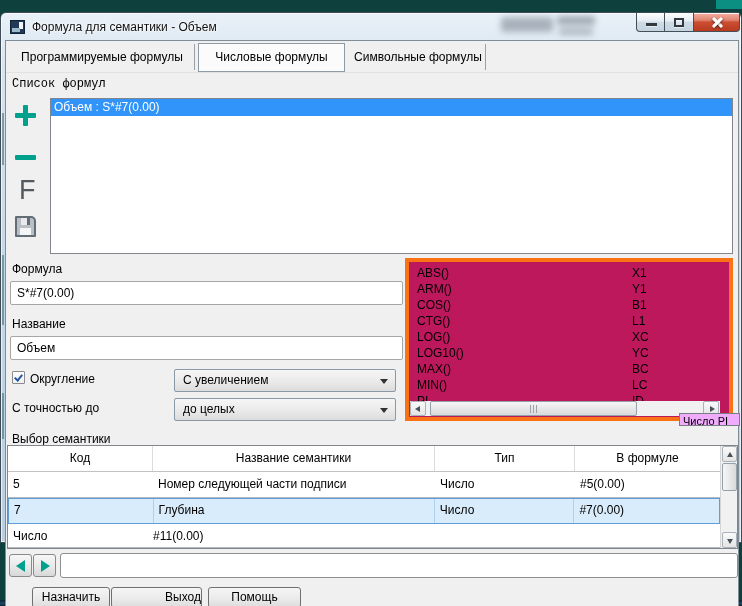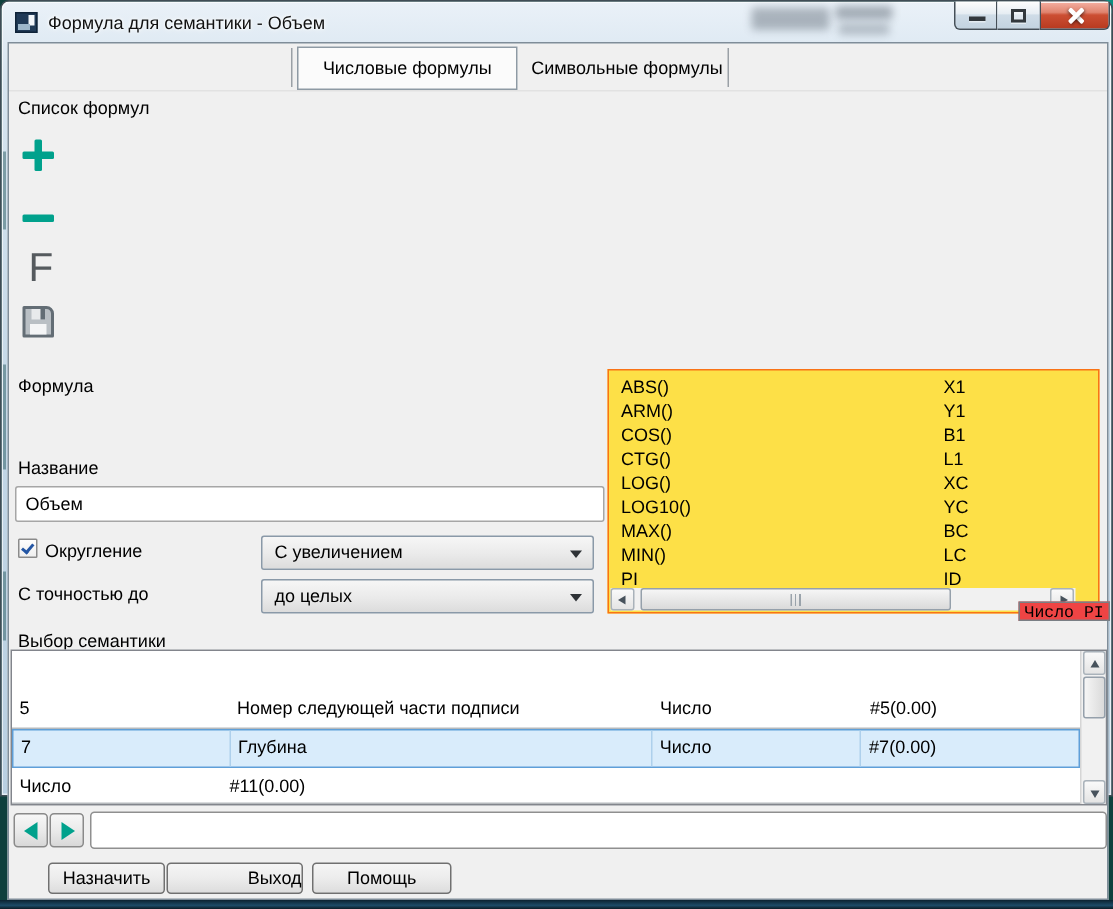--- a/index.html
+++ b/index.html
@@ -3,21 +3,21 @@
 <meta charset="utf-8">
 <style>
   * { margin:0; padding:0; box-sizing:border-box; }
   html,body { width:742px; height:606px; overflow:hidden; }
   body { font-family:"Liberation Sans", sans-serif; font-size:12px; color:#000; background:#0e403d; }
   .screen { position:relative; width:742px; height:606px; background:#0e403d; overflow:hidden; }
   .bg-corner { position:absolute; right:0; top:0; width:26px; height:9px; background:#0a8f82; }
   .bg-bottom { position:absolute; left:0; bottom:0; width:742px; height:6px; background:linear-gradient(180deg,#0c2230,#1d4a66 60%,#0b1c26); }
 
   
-  .win { position:absolute; left:0; top:0; width:742px; height:531px;
+  .win { position:absolute; left:0; top:12px; width:742px; height:531px;
          border:1px solid #3f4c55; border-radius:6px 6px 0 0;
          background:linear-gradient(180deg,#eaf1f8 0%,#d6e4ef 10%,#c2d6e6 55%,#b9cfe1 100%);
          box-shadow: inset 0 0 0 1px rgba(255,255,255,.65); }
   .titlebar { position:absolute; left:0; top:0; width:100%; height:28px; }
   .win-icon { position:absolute; left:9px; top:7px; width:15px; height:14px; background:#203a57; border:1px solid #0f2338; }
   .win-icon .p1 { position:absolute; right:1px; top:1px; width:4px; height:7px; background:#f2f6fa; }
   .win-icon .p2 { position:absolute; left:1px; bottom:1px; width:8px; height:4px; background:#9db7cb; }
   .win-title { position:absolute; left:31px; top:7px; font-size:12px; color:#111; text-shadow:0 0 4px #fff, 0 0 2px #fff; white-space:nowrap; }
   .smudge { position:absolute; background:#4f5a66; filter:blur(3px); border-radius:2px; }
   .sm1 { left:500px; top:4px; width:52px; height:15px; opacity:.40; }
@@ -81,39 +81,39 @@
         border:1px solid #8b8b8b; border-radius:1px; }
   .cb .check { position:absolute; left:3px; top:1px; width:5px; height:8px; border-right:2px solid #2456a4; border-bottom:2px solid #2456a4; transform:rotate(40deg); }
 
   
   .combo { position:absolute; width:222px; height:23px; border:1px solid #8a99a8; border-radius:2px;
            background:linear-gradient(180deg,#f6f6f6,#eaeaea 55%,#dcdcdc); line-height:21px; padding-left:8px; cursor:default; }
   .combo .chev { position:absolute; right:7px; top:9px; width:0; height:0;
            border-left:4px solid transparent; border-right:4px solid transparent; border-top:5px solid #2e3236; }
 
   
-  .fnbox { position:absolute; left:399px; top:217px; width:328px; height:163px; background:#fde047; border:1px solid #f97316; }
+  .fnbox { position:absolute; left:399px; top:217px; width:328px; height:163px; background:#be185d; border:4px solid #f97316; }
   .fncol { position:absolute; top:3px; }
   .fncol div { height:16px; line-height:16px; white-space:nowrap; }
   .c1 { left:8px; } .c2 { left:118px; } .c3 { left:223px; }
 
   
   .hsb { position:absolute; left:1px; bottom:1px; width:310px; height:15px; background:#f1f1f1; }
   .sbtn { position:absolute; background:linear-gradient(180deg,#fafafa,#e4e4e4); border:1px solid #a9b2ba; border-radius:2px; }
   .tri { position:absolute; width:0; height:0; }
   .hsb .left-b  { left:0; top:0; width:16px; height:15px; }
   .hsb .right-b { left:293px; top:0; width:16px; height:15px; }
   .tri-l { left:4px; top:4px; border-top:3px solid transparent; border-bottom:3px solid transparent; border-right:5px solid #47525c; }
   .tri-r { left:6px; top:4px; border-top:3px solid transparent; border-bottom:3px solid transparent; border-left:5px solid #47525c; }
   .h-thumb { position:absolute; left:20px; top:0; width:207px; height:15px; background:linear-gradient(180deg,#f6f6f6,#dadada); border:1px solid #95a0ab; border-radius:2px; }
   .h-grip { position:absolute; left:99px; top:3px; width:9px; height:8px;
             background:repeating-linear-gradient(90deg,#9aa3ab 0 1px,transparent 1px 3px); }
 
-  .tooltip { position:absolute; left:673px; top:372px; width:61px; height:13px; background:#ef4444; border:1px solid #7a7f85;
-             overflow:hidden; font-size:11px; line-height:14px; padding-left:3px; white-space:nowrap; z-index:5;font-family:Liberation Mono, monospace; }
+  .tooltip { position:absolute; left:673px; top:372px; width:61px; height:13px; background:#f0abfc; border:1px solid #7a7f85;
+             overflow:hidden; font-size:11px; line-height:14px; padding-left:3px; white-space:nowrap; z-index:5; }
 
   
   .table { position:absolute; left:1px; top:404px; width:731px; height:104px; background:#fff; border:1px solid #82858c; }
   .th-row { position:absolute; left:0; top:0; width:712px; height:26px; background:#fff; border-bottom:1px solid #c2c2c2; display:flex; }
   .th { height:25px; line-height:25px; text-align:center; border-right:1px solid #dcdcdc; }
   .th:last-child { border-right:none; }
   .w-code {width:145px;} .w-name {width:282px;} .w-type {width:140px;} .w-form {width:145px;}
   .tr { position:absolute; left:0; width:712px; height:26px; display:flex; background:#fff; border-bottom:1px solid #b6babd; }
   .r1 { top:26px; } .r2 { top:52px; } .r3 { top:78px; height:24px; }
   .td { height:100%; line-height:24px; padding-left:5px; white-space:nowrap; overflow:hidden; }
@@ -171,42 +171,47 @@
             <b></b>
           </div>
       </div>
     </div>
     <div class="streak st1"></div>
     <div class="streak st2"></div>
     <div class="streak st3"></div>
 
     <div class="content">
 
+      <div class="tab tab1">Программируемые формулы</div>
       <div class="tabsep sep1"></div>
       <div class="tab-active">Числовые формулы</div>
       <div class="tab tab3">Символьные формулы</div>
       <div class="tabsep sep2"></div>
       <div class="tabline"></div>
 
-      <div class="lbl" style="left:6px; top:36px;">Список формул</div>
+      <div class="lbl" style="left:6px; top:36px;font-family:Liberation Mono, monospace;">Список формул</div>
+      <div class="listbox">
+        <div class="sel-item">Объем : S*#7(0.00)</div>
+      </div>
 
       <div class="tool plus">
           <span class="bar h"></span>
           <span class="bar v"></span>
         </div>
       <div class="tool minus">
           <span class="bar h"></span>
         </div>
       <div class="tool f-btn">F</div>
       <div class="tool floppy">
         <span class="shutter"></span>
         <span class="flabel"></span>
       </div>
 
       <div class="lbl" style="left:6px; top:221px;">Формула</div>
+      <input class="tbox" style="left: 4px; top: 240px; width: 393px;" value="S*#7(0.00)">
       <div class="lbl" style="left:6px; top:276px;">Название</div>
       <input class="tbox" style="left: 4px; top: 295px; width: 393px;" value="Объем">
 
       <div class="cb">
           <span class="check"></span>
         </div>
       <div class="lbl" style="left:24px; top:331px;">Округление</div>
       <div class="combo" style="left:168px; top:328px;">
         <span>С увеличением</span>
         <span class="chev"></span>
@@ -249,20 +254,26 @@
             </div>
           <div class="sbtn right-b">
               <span class="tri tri-r"></span>
             </div>
         </div>
       </div>
       <div class="tooltip">Число PI</div>
 
       <div class="lbl" style="left:6px; top:391px;">Выбор семантики</div>
       <div class="table">
+        <div class="th-row">
+          <div class="th w-code">Код</div>
+          <div class="th w-name">Название семантики</div>
+          <div class="th w-type">Тип</div>
+          <div class="th w-form">В формуле</div>
+        </div>
         <div class="tr r1">
           <div class="td w-code">5</div>
           <div class="td w-name">Номер следующей части подписи</div>
           <div class="td w-type">Число</div>
           <div class="td w-form">#5(0.00)</div>
         </div>
         <div class="tr r2 tr-sel">
           <div class="td w-code">7</div>
           <div class="td w-name">Глубина</div>
           <div class="td w-type">Число</div>

